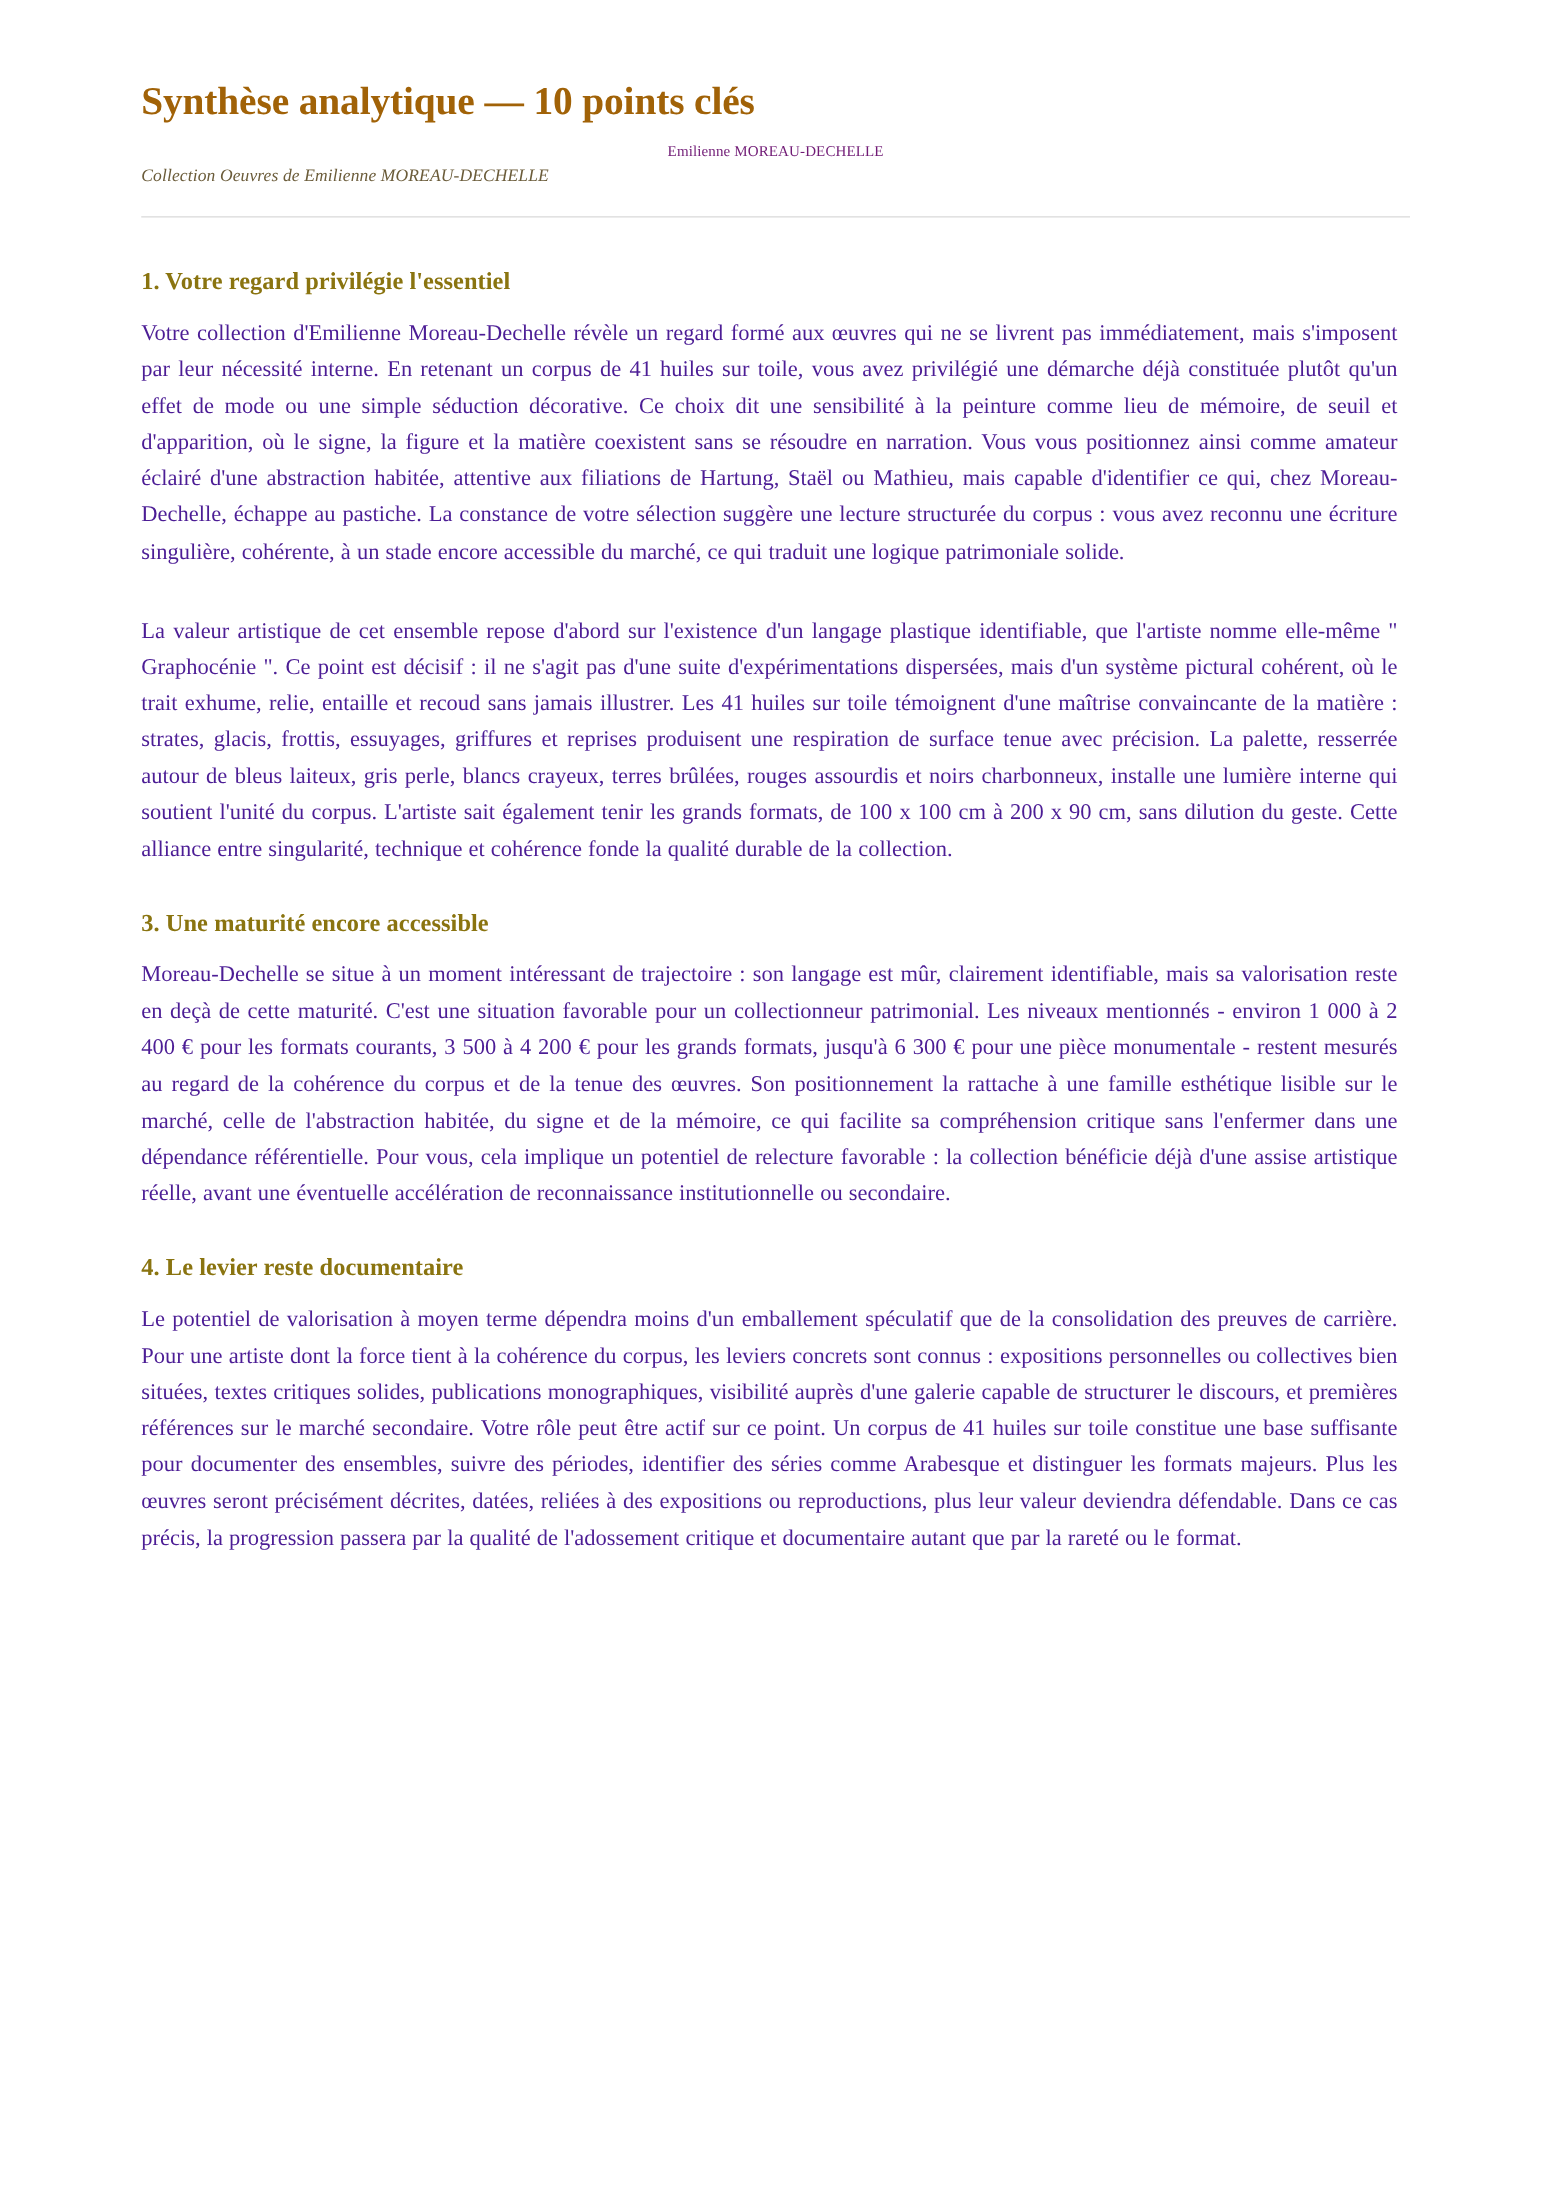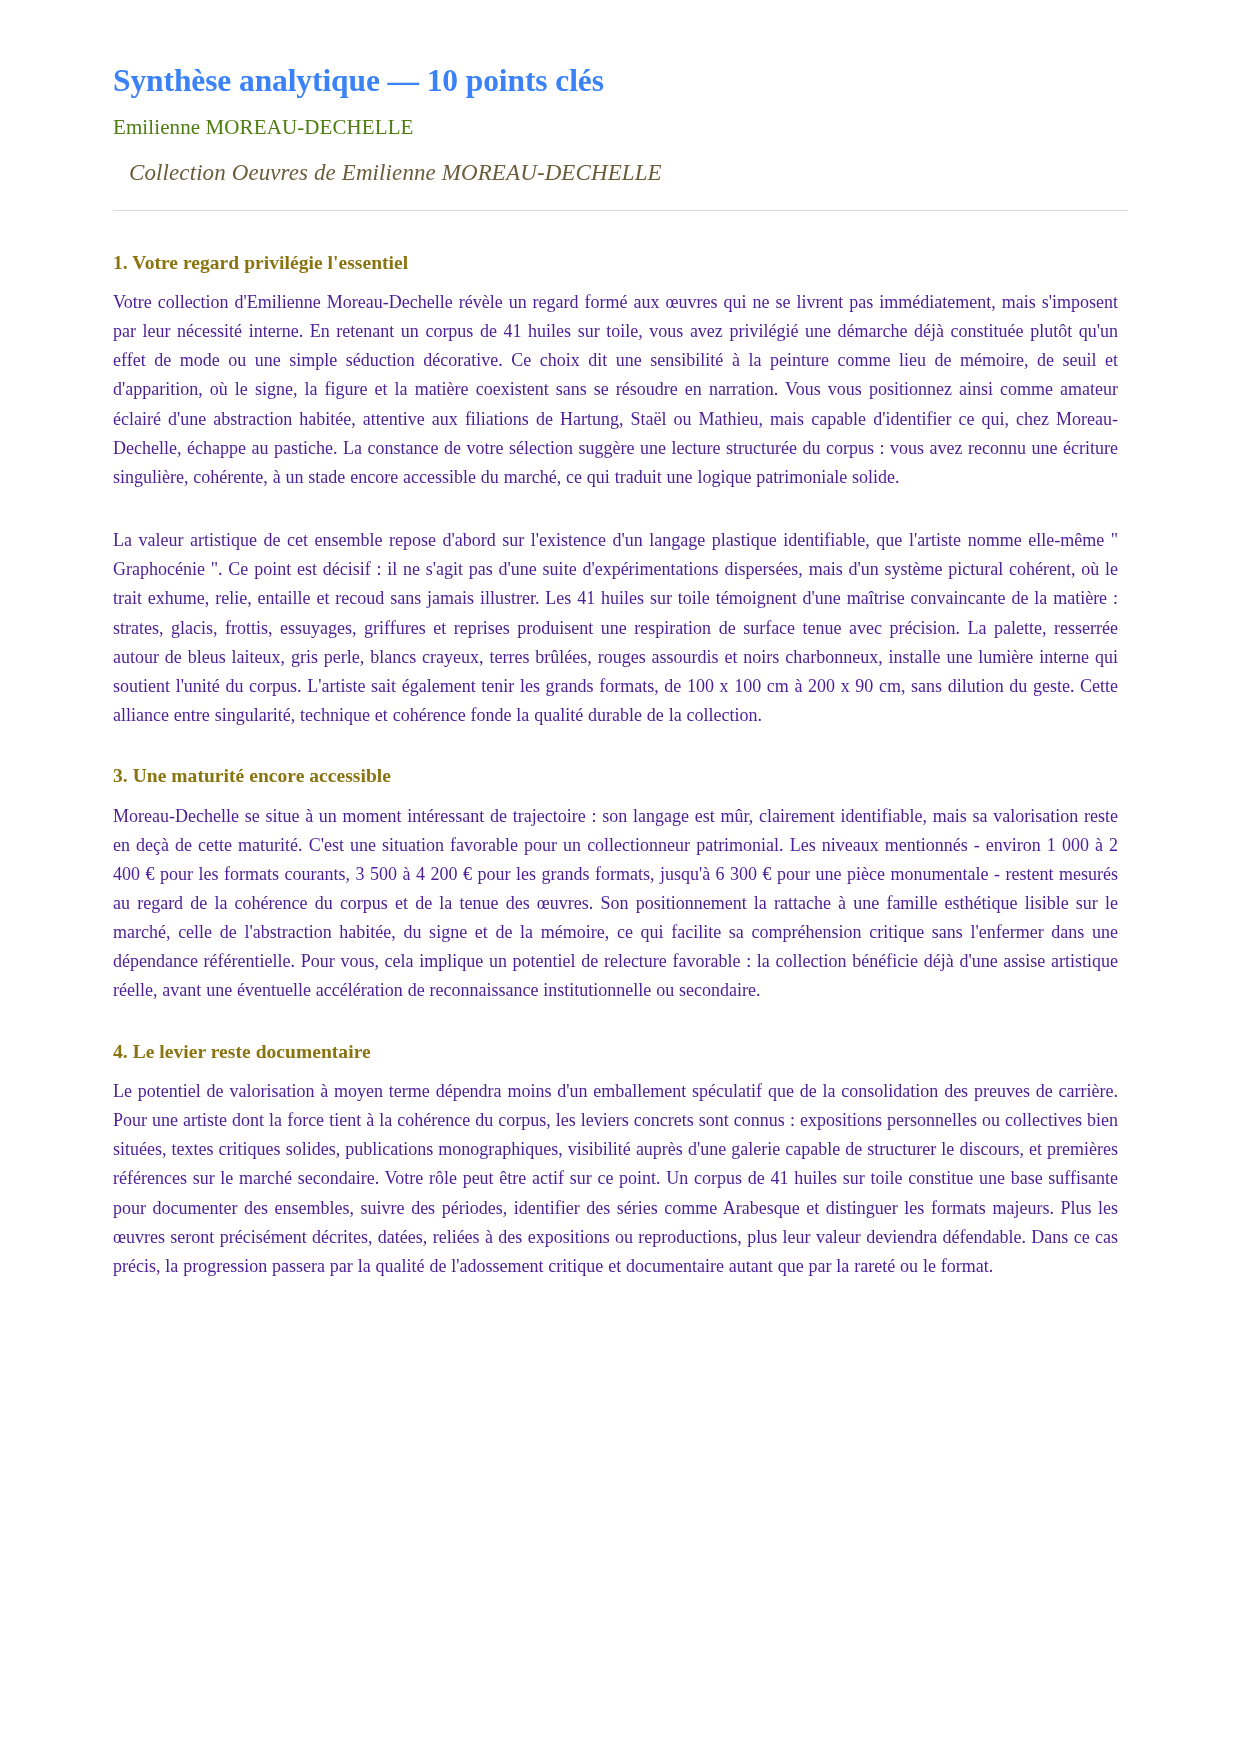--- a/index.html
+++ b/index.html
@@ -26,36 +26,37 @@
   
   .doc-header {
     margin: 0 0 0 0;
   }
   .doc-title {
     font-family: "Liberation Serif", "DejaVu Serif", serif;
     font-size: 31.5px;
     font-weight: bold;
     line-height: 1.22;
     letter-spacing: -0.1px;
-    color: #3b82f6;
+    color: #a16207;
     margin: 0 0 14px 0;
   }
   .doc-author {
-    font-size: 21px;
+    font-size: 12px;
     line-height: 1.3;
-    color: #4d7c0f;
+    color: #701a75;
     margin: 0 0 3px 0;
     letter-spacing: 0.1px;
+    text-align: center;
   }
   .doc-collection {
-    font-size: 23px;
+    font-size: 14px;
     font-style: italic;
     line-height: 1.3;
     color: #6b5c3a;
-    margin: 16px;
+    margin: 0;
     letter-spacing: 0.1px;
   }
   .header-rule {
     border: 0;
     border-top: 1px solid #d9d9d9;
     margin: 22px 0 0 0;
     height: 0;
   }
 
   

